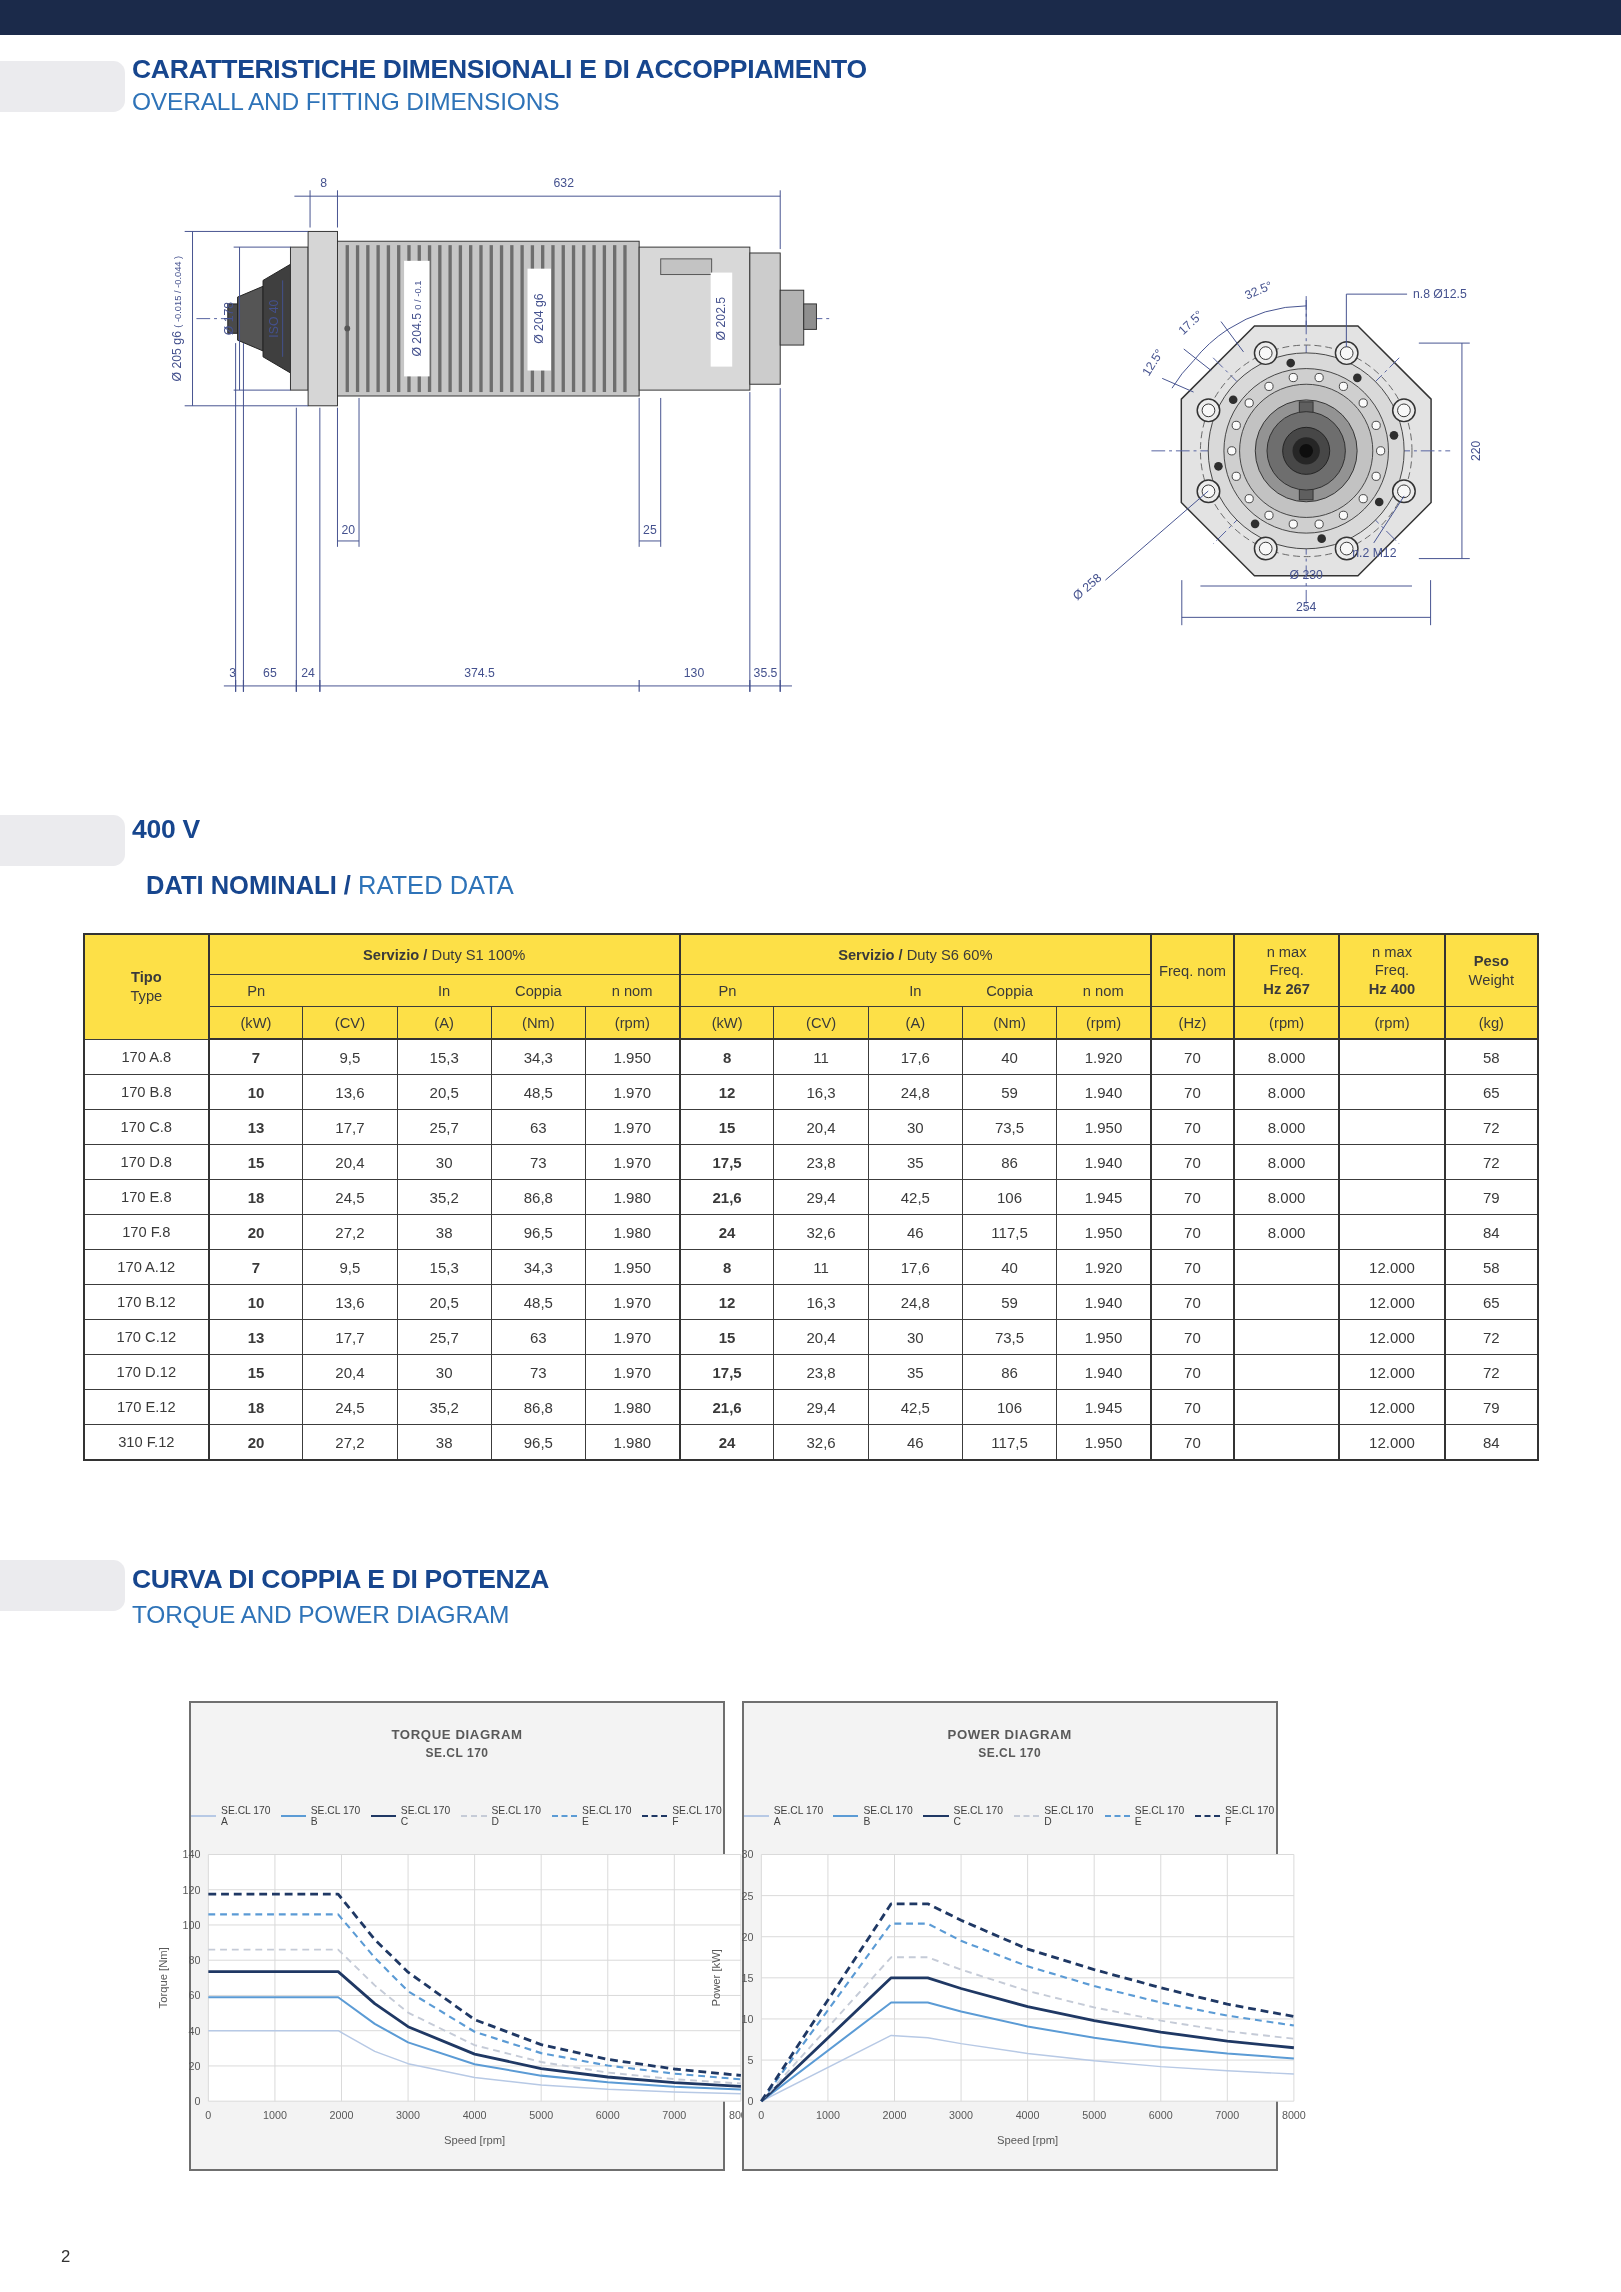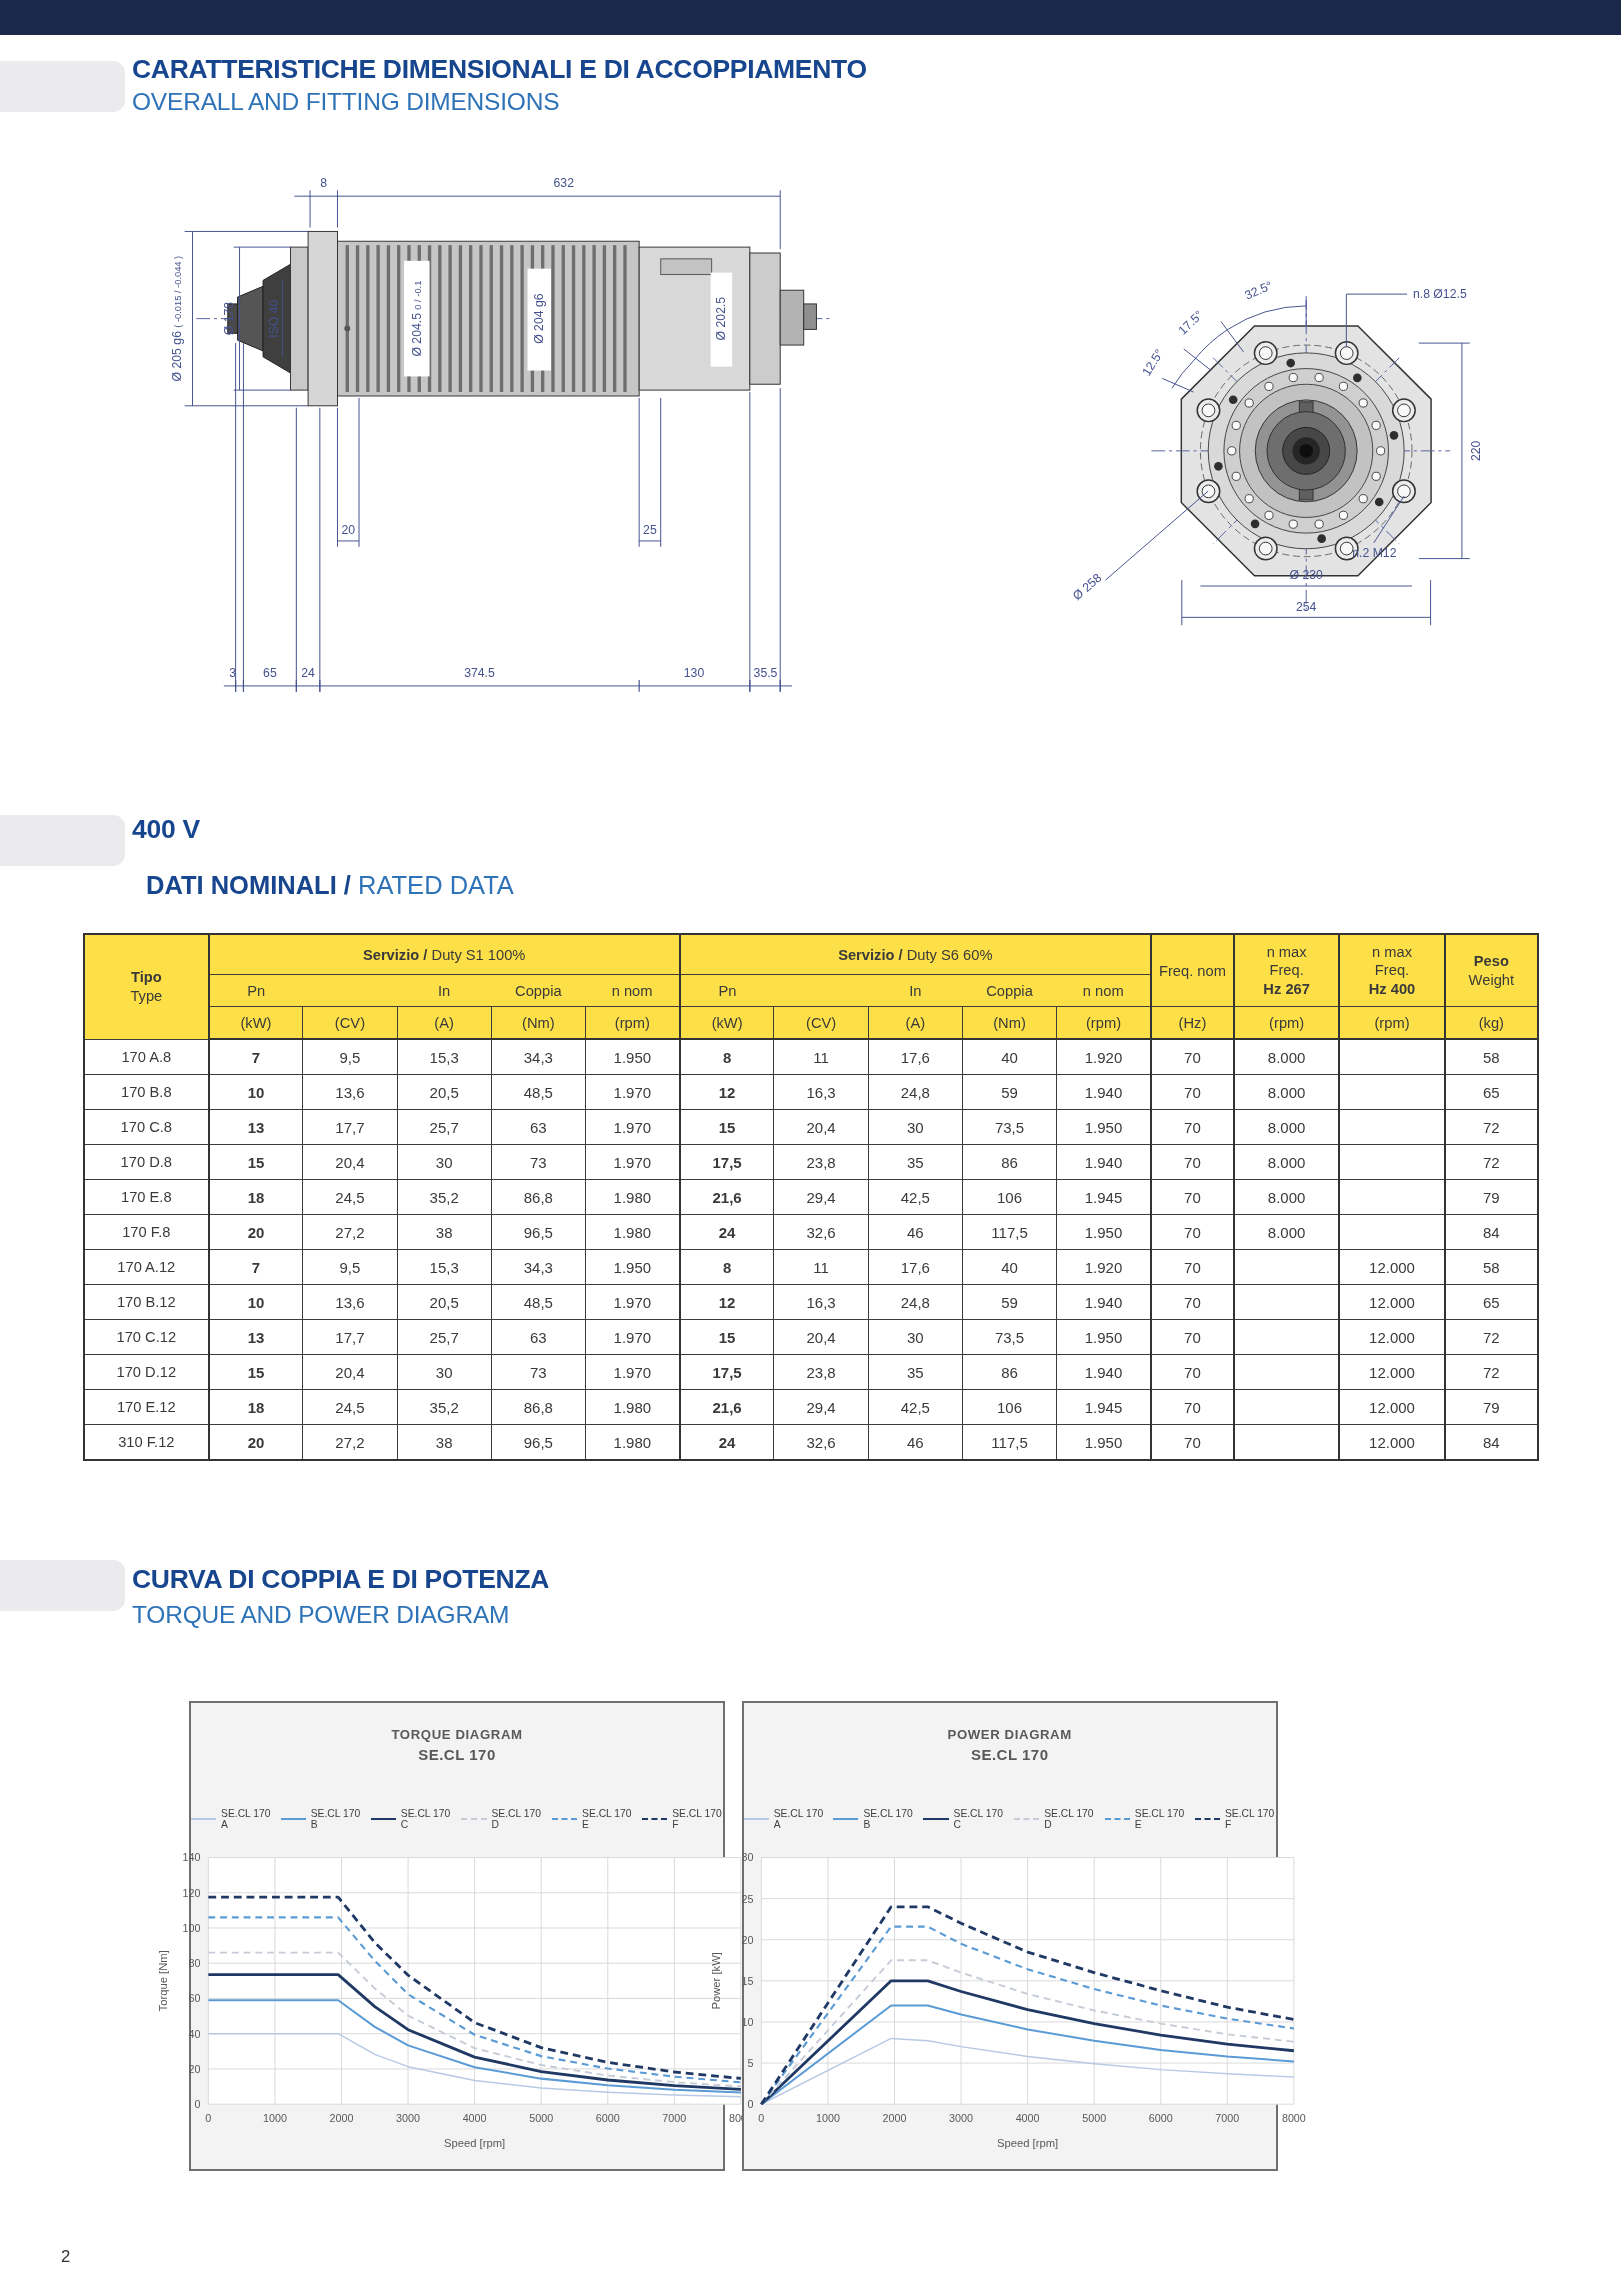--- a/index.html
+++ b/index.html
@@ -29,21 +29,21 @@
   tr.h2 th{height:31px;border-left:none;border-right:none;font-size:14.7px;}
   tr.h3 th{height:31px;border-bottom:2.9px solid #333;font-size:14.7px;}
   th .bld,.b{font-weight:bold;}
   td.c-tipo{font-size:14.7px;}
   .hsmall{font-size:14px;line-height:1.25;}
   
   .charts-row{position:absolute;left:189px;top:1701px;display:flex;gap:16.7px;}
   .chart-panel{width:536px;height:470px;background:#f3f3f3;border:2px solid #6f6f6f;box-sizing:border-box;
      display:flex;flex-direction:column;align-items:center;}
   .chart-title{margin-top:23.5px;font-size:13.2px;font-weight:bold;color:#595959;letter-spacing:0.6px;}
-  .chart-subtitle{margin-top:4.9px;font-size:15px;font-weight:bold;color:#595959;letter-spacing:0.5px;}
+  .chart-subtitle{margin-top:4.9px;font-size:12px;font-weight:bold;color:#595959;letter-spacing:0.5px;}
   .chart-legend{margin-top:45px;display:flex;align-items:center;gap:8.8px;}
   .legend-item{display:flex;align-items:center;gap:4.9px;}
   .legend-line{display:inline-block;width:29px;height:0;}
   .legend-label{font-size:10.3px;color:#404040;}
   svg.plot{margin-top:3.9px;}
   .tick{font-size:11px;fill:#595959;font-family:"Liberation Sans",sans-serif;}
   .axis-label{font-size:11.5px;fill:#595959;font-family:"Liberation Sans",sans-serif;}
   .page-number{position:absolute;left:61px;top:2247px;font-size:16.7px;color:#333;}
 </style>
 </head>

